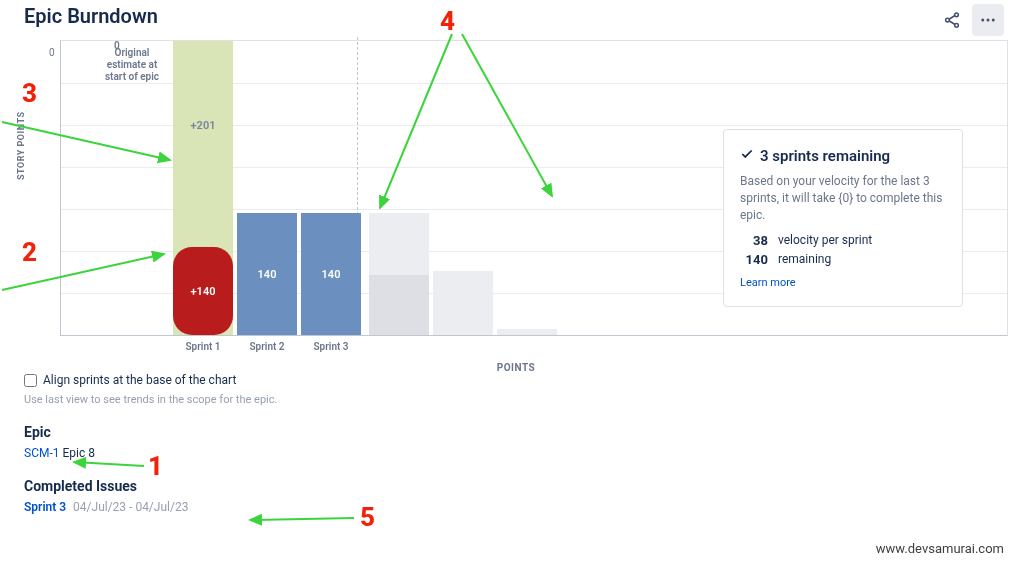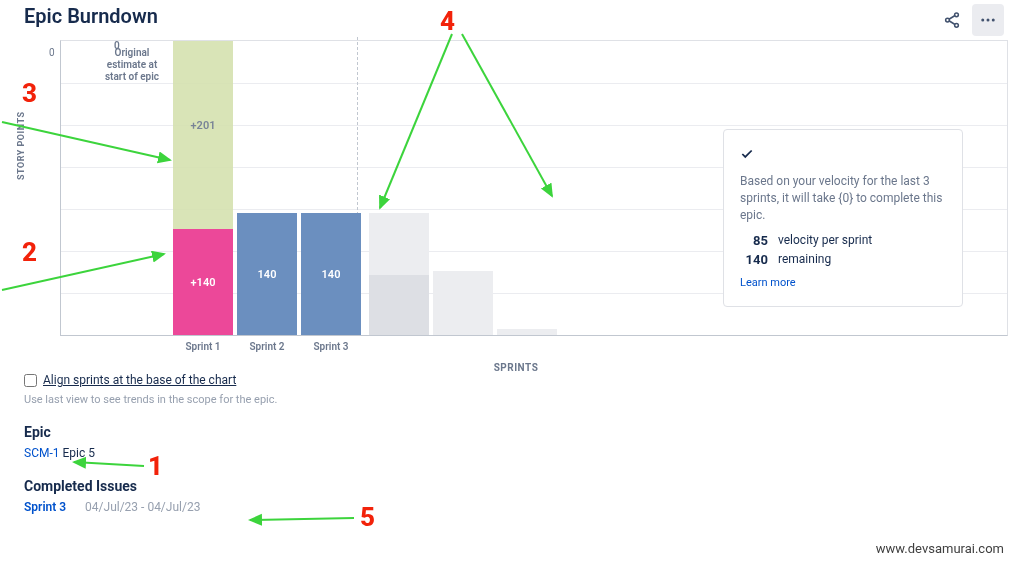--- a/index.html
+++ b/index.html
@@ -129,34 +129,34 @@
   .info-link { color: #0052cc; font-size: 11px; margin-top: 0; display: inline-block; cursor: pointer; }
 
   .section {
     padding: 0 24px;
   }
   .viewing-title {
     font-size: 13px; font-weight: 600; margin-top: 20px; margin-bottom: 8px;
   }
   .checkbox-row {
     display: flex; align-items: center; gap: 6px;
-    font-size: 12px; color: #172b4d; text-decoration: underline;
+    font-size: 12px; color: #172b4d;
   }
   .hint {
     font-size: 11px; color: #97a0af; margin-top: 6px;
   }
   .sub-title {
     font-size: 14px; font-weight: 700; margin-top: 18px;
   }
   .epic-link-row { font-size: 12px; margin-top: 6px; }
   .link { color: #0052cc; cursor: pointer; }
   .completed-title { font-size: 14px; font-weight: 700; margin-top: 18px; }
   .sprint-row { font-size: 12px; margin-top: 6px; }
   .sprint-name { color: #0052cc; font-weight: 600; }
-  .sprint-dates { color: #97a0af; margin-left: 16px; }
+  .sprint-dates { color: #97a0af; margin-left: 4px; }
 
   
   .annot-num {
     position: absolute;
     color: #f2220a;
     font-weight: 800;
     font-size: 26px;
     z-index: 50;
   }
   .site-credit {
@@ -205,21 +205,21 @@
     <div class="gridline" style="top:126px"></div>
     <div class="gridline" style="top:168px"></div>
     <div class="gridline" style="top:210px"></div>
     <div class="gridline" style="top:252px"></div>
 
     <div class="vdash" style="left:296px"></div>
 
     <div class="bar" style="left:112px; height:294px; background:#d5e2b0; opacity:0.9;">
       <span class="bar-label-light" style="position:absolute; top:78px;">+201</span>
     </div>
-    <div class="bar" style="left:112px; height:106px; background:#ec4899;">
+    <div class="bar" style="left:112px; height:88px; background:#b91c1c;border-radius:19px;">
       <span class="bar-label">+140</span>
     </div>
 
     <div class="bar" style="left:176px; height:122px; background:#6b8fbf;">
       <span class="bar-label">140</span>
     </div>
 
     <div class="bar" style="left:240px; height:122px; background:#6b8fbf;">
       <span class="bar-label">140</span>
     </div>
@@ -233,48 +233,49 @@
     <div class="xlabel" style="left:176px">Sprint 2</div>
     <div class="xlabel" style="left:240px">Sprint 3</div>
 
     <div class="info-card">
       <div class="info-title-row">
         <span>
           <svg width="14" height="14" viewBox="0 0 24 24" fill="none" stroke="#172b4d" stroke-width="3">
               <polyline points="4 12 9 17 20 6"></polyline>
             </svg>
         </span>
+        <span class="info-title">3 sprints remaining</span>
       </div>
       <div class="info-desc">Based on your velocity for the last 3 sprints, it will take {0} to complete this epic.</div>
       <div class="info-stat-row">
-        <span class="info-stat-num">85</span>
+        <span class="info-stat-num">38</span>
         <span>velocity per sprint</span>
       </div>
       <div class="info-stat-row">
         <span class="info-stat-num">140</span>
         <span>remaining</span>
       </div>
       <span class="info-link">Learn more</span>
     </div>
   </div>
 
-  <div class="xaxis-title">SPRINTS</div>
+  <div class="xaxis-title">POINTS</div>
 </div>
 
 <div class="section">
   <label class="checkbox-row">
     <input type="checkbox" style="">
     <span>Align sprints at the base of the chart</span>
   </label>
   <div class="hint">Use last view to see trends in the scope for the epic.</div>
 
   <div class="sub-title">Epic</div>
   <div class="epic-link-row">
     <span class="link">SCM-1</span>
-    <span>Epic 5</span>
+    <span>Epic 8</span>
   </div>
 
   <div class="completed-title">Completed Issues</div>
   <div class="sprint-row">
     <span class="sprint-name">Sprint 3</span>
     <span class="sprint-dates">04/Jul/23 - 04/Jul/23</span>
   </div>
 </div>
 
 <div class="annot-num" style="left:148px; top:451px;">1</div>

